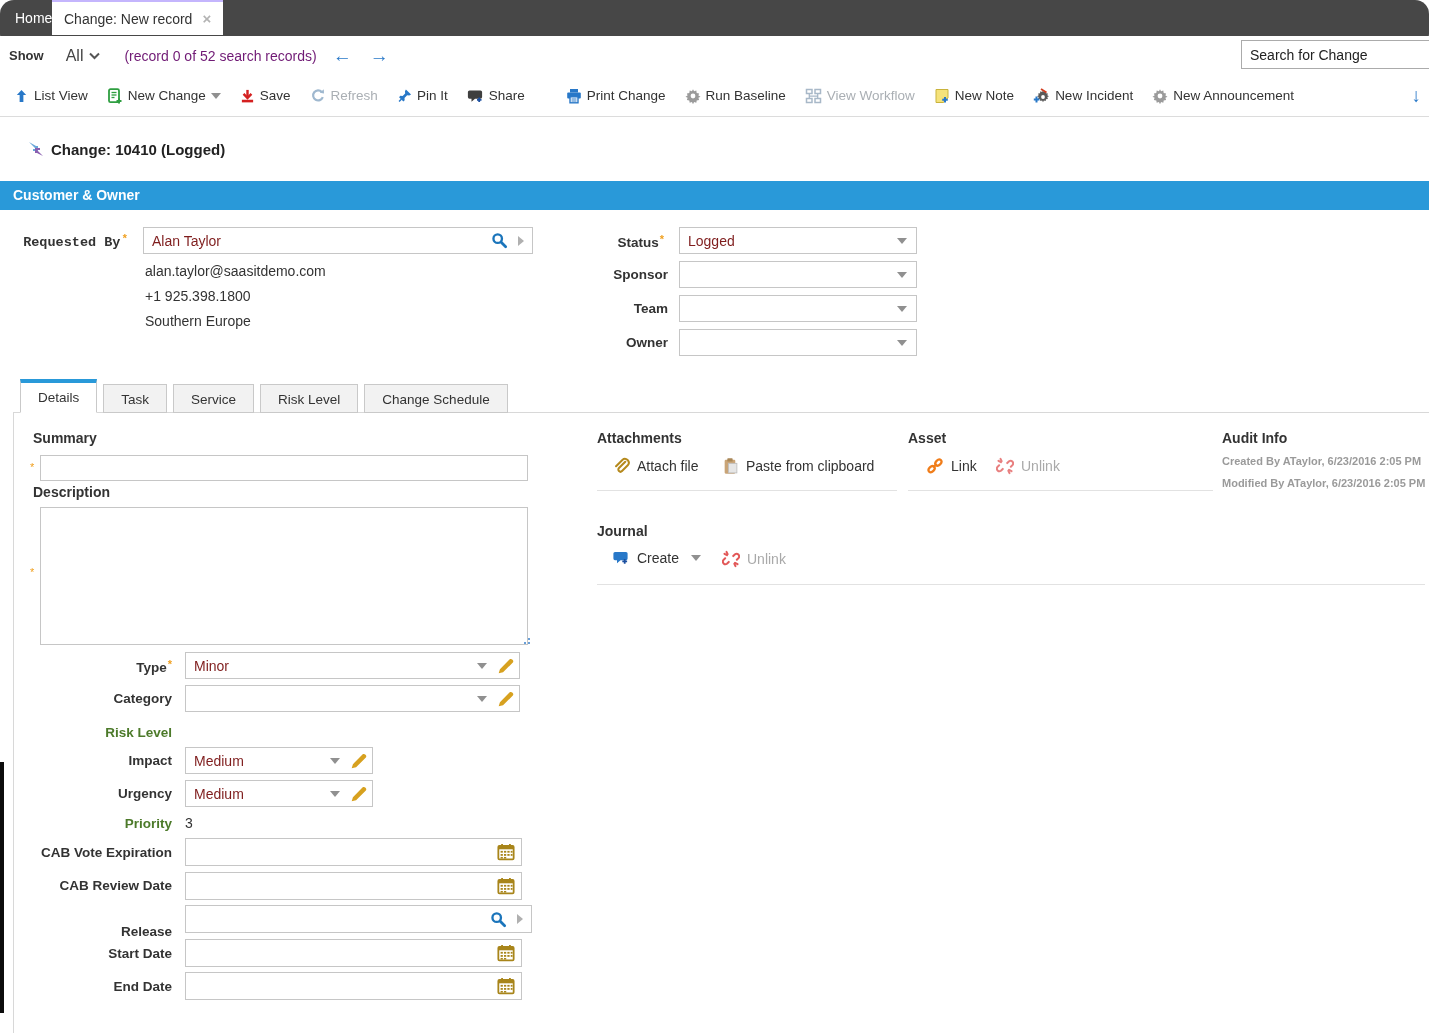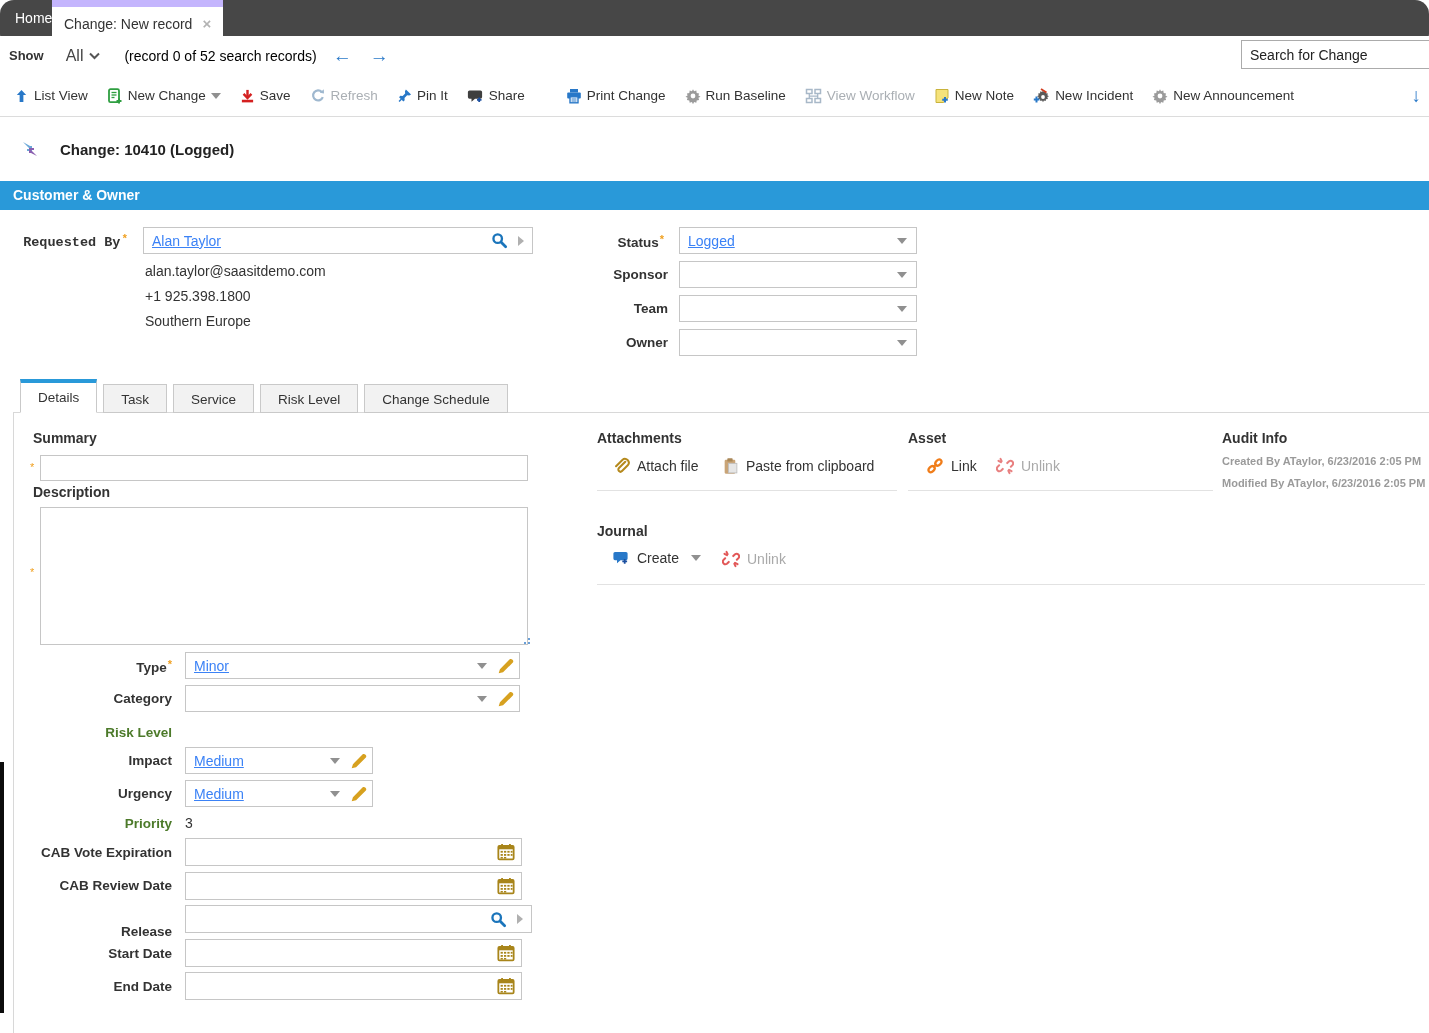--- a/index.html
+++ b/index.html
@@ -1,49 +1,49 @@
 <!DOCTYPE html>
 <html><head>
 <meta charset="utf-8">
 <style>
   html,body{margin:0;padding:0;background:#fff;width:1429px;height:1033px;overflow:hidden;
     font-family:"Liberation Sans","DejaVu Sans",sans-serif;color:#333;position:relative;}
   .abs{position:absolute;}
   
   .tabbar{top:0;left:0;right:0;height:48px;background:#474747;border-radius:14px;}
   .home-tab{height:36px;line-height:36px;padding:0 15px;color:#fff;font-size:14px;display:inline-block;cursor:pointer;}
-  .active-tab{position:absolute;left:52px;top:0;height:33px;background:#fff;border-top:7px solid #c4b5fd;
+  .active-tab{position:absolute;left:52px;top:0;height:33px;background:#fff;border-top:2px solid #c4b5fd;
     padding:0 12px;display:flex;align-items:center;gap:10px;font-size:14px;color:#333;}
   .close-x{color:#b3b3b3;font-size:15px;font-weight:bold;cursor:pointer;line-height:1;}
   
   .showrow{top:36px;left:0;right:0;height:39px;background:#fff;display:flex;align-items:center;}
   .show-lbl{font-size:13px;font-weight:bold;margin-left:9px;}
   .all-dd{font-size:16px;color:#444;margin-left:22px;display:flex;align-items:center;gap:6px;cursor:pointer;}
-  .rec-info{font-size:14px;color:#000000;margin-left:24px;}
+  .rec-info{font-size:14px;color:#701a75;margin-left:24px;}
   .nav-arrow{color:#2878c8;font-size:19px;font-weight:bold;cursor:pointer;}
   .nav-prev{margin-left:16px;} .nav-next{margin-left:18px;}
   .search-box{position:absolute;right:-8px;top:40px;width:178px;height:27px;border:1px solid #ababab;
     font-family:inherit;font-size:14px;color:#222;padding:0 8px;outline:none;}
   
   .toolbar{top:75px;left:0;right:0;height:41px;display:flex;align-items:center;padding-left:14px;
     border-bottom:1px solid #dcdcdc;gap:19px;background:#fff;}
   .tb-item{display:flex;align-items:center;gap:5px;font-size:13.5px;color:#333;cursor:pointer;white-space:nowrap;}
   .tb-item.disabled{color:#aaafb4;cursor:default;}
   .tb-gap{margin-left:22px;}
   .tb-overflow{margin-left:auto;margin-right:8px;color:#2878c8;font-size:19px;font-weight:bold;cursor:pointer;}
   
-  .rec-title{left:20px;top:139px;display:flex;align-items:center;gap:20px;font-size:15px;font-weight:bold;color:#222;}
+  .rec-title{left:26px;top:139px;display:flex;align-items:center;gap:5px;font-size:15px;font-weight:bold;color:#222;}
   .section-hdr{left:0;right:0;top:181px;height:29px;background:#2999d9;color:#fff;font-size:14px;
     font-weight:bold;line-height:29px;padding-left:13px;}
   
   .lbl{font-weight:bold;font-size:13.5px;color:#333;white-space:nowrap;}
   .r-lbl{text-align:right;}
   .ast{color:#f0a020;font-size:11px;vertical-align:4px;margin-left:1px;}
   .ibox{border:1px solid #c6c6c6;background:#fff;display:flex;align-items:center;box-sizing:border-box;
-    padding-left:8px;font-size:14px;color:#3b82f6;text-decoration:underline;}
+    padding-left:8px;font-size:14px;color:#7f1d1d;}
   .ibox .val{flex:0 1 auto;white-space:nowrap;overflow:hidden;}
   .spacer{flex:1;}
   .tri-down{width:0;height:0;border-left:5px solid transparent;border-right:5px solid transparent;
     border-top:6px solid #909090;cursor:pointer;}
   .tri-right{width:0;height:0;border-top:5px solid transparent;border-bottom:5px solid transparent;
     border-left:6px solid #b0b0b0;cursor:pointer;}
   .txt-input{border:1px solid #c6c6c6;box-sizing:border-box;font-family:inherit;font-size:14px;
     color:#333;padding:0 6px;outline:none;}
   .contact-line{font-size:14px;color:#333;}
   .green{color:#4c7a2a;}

